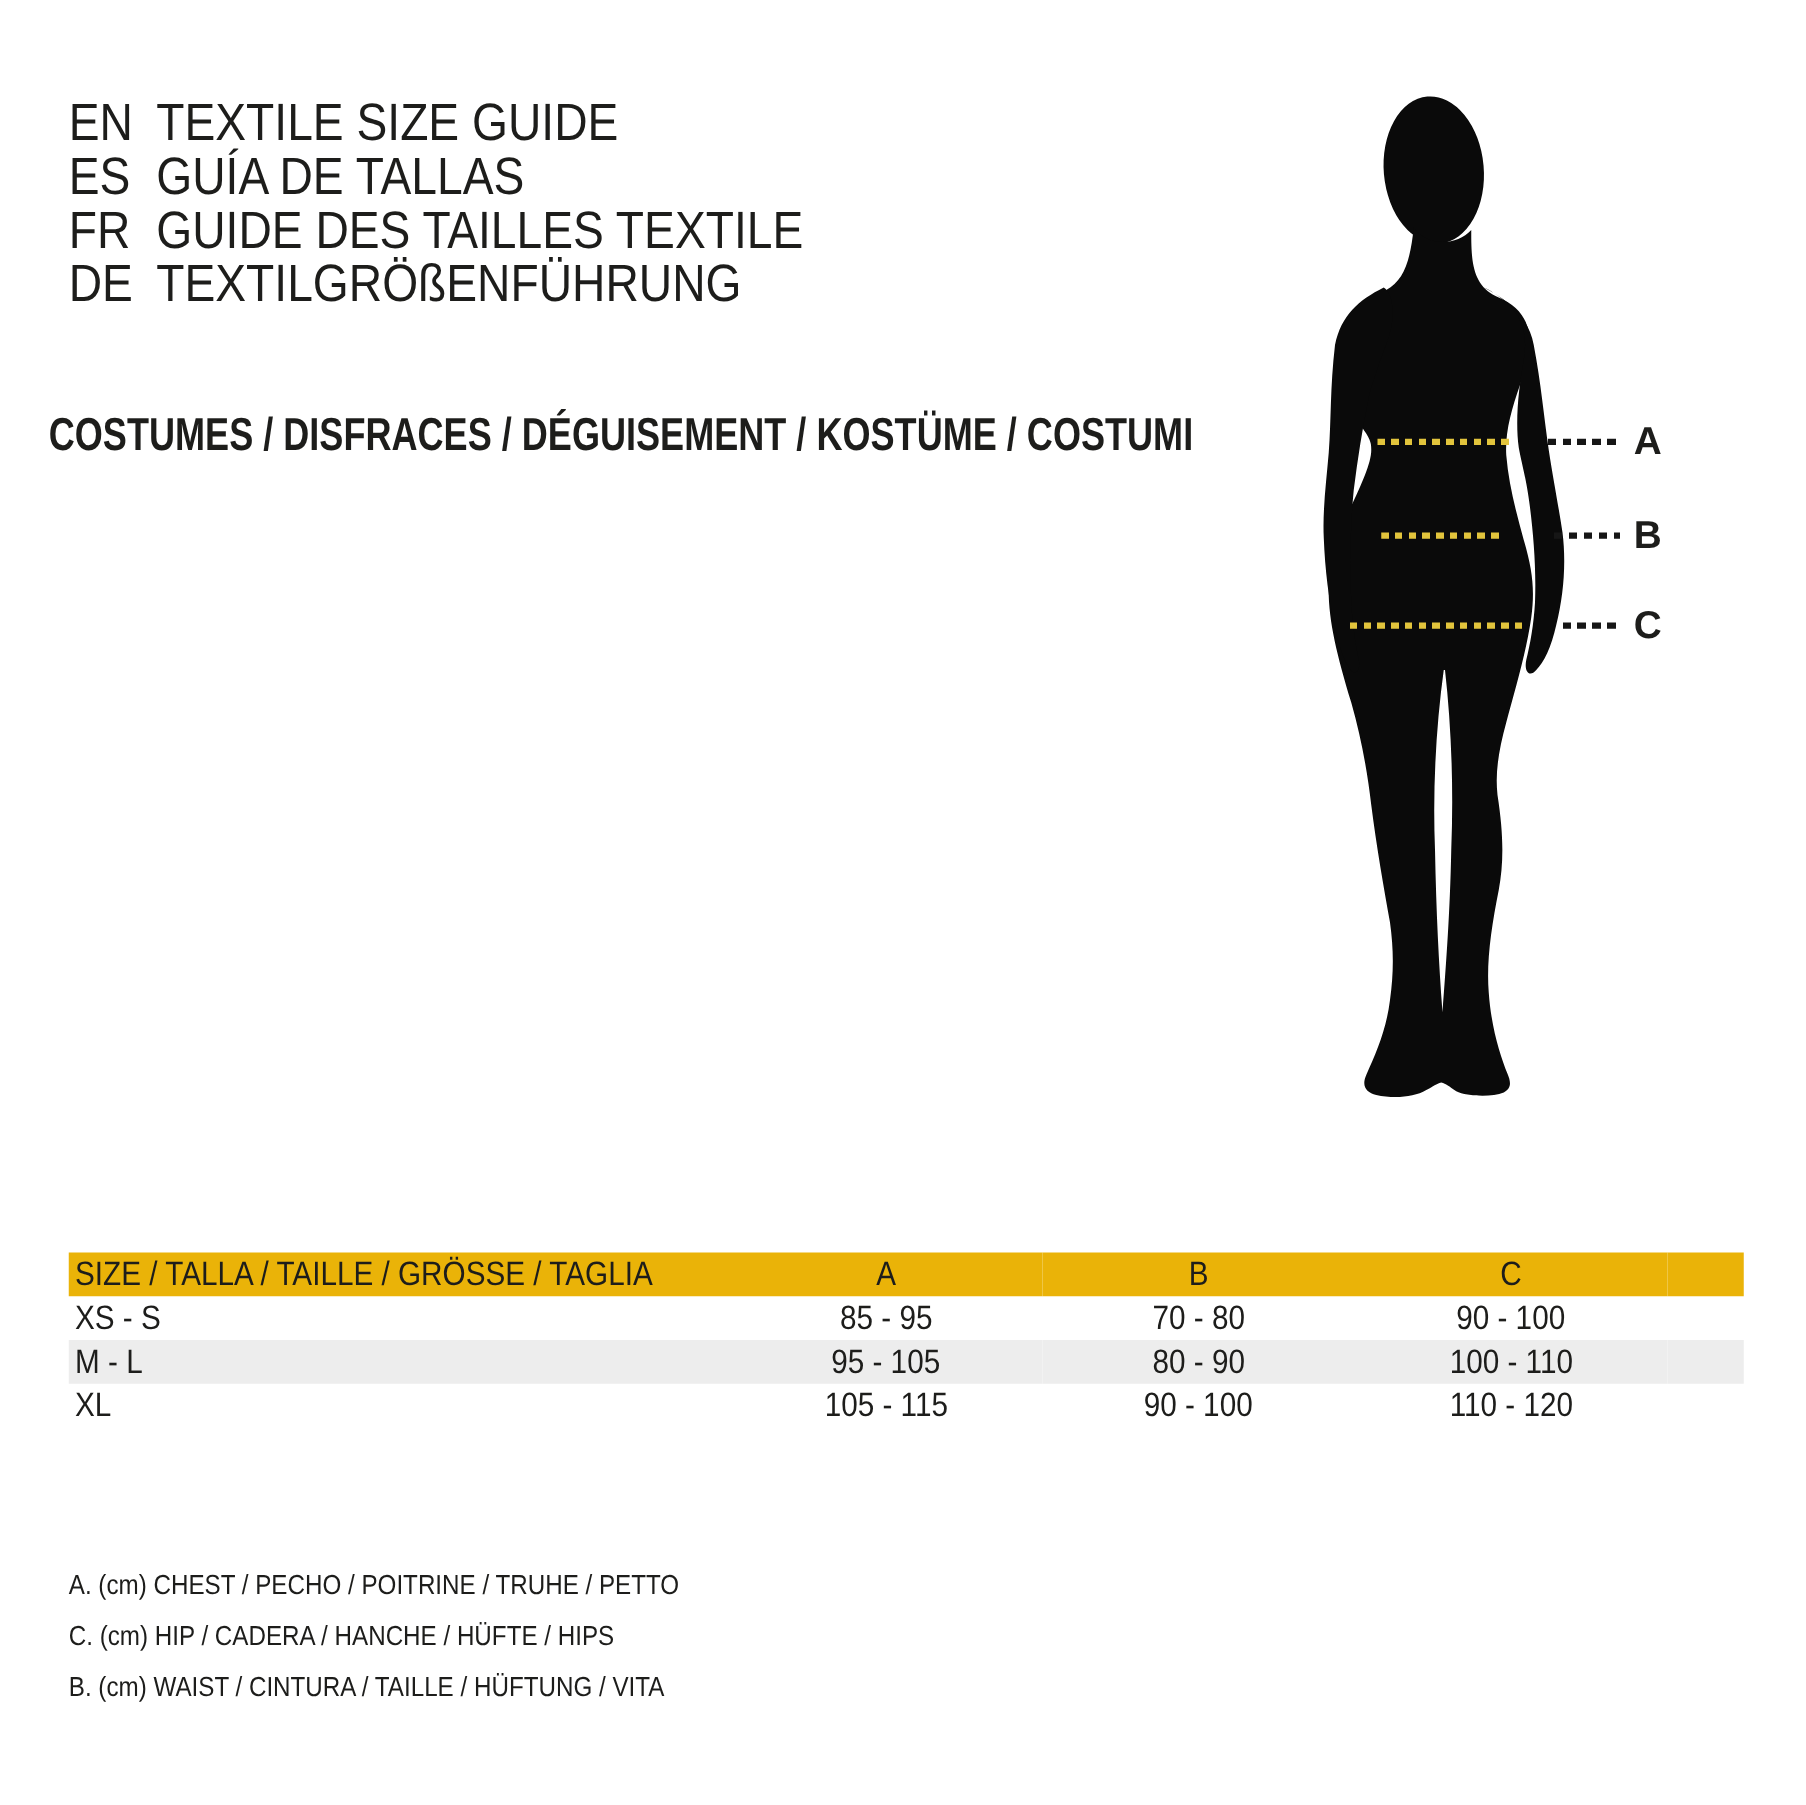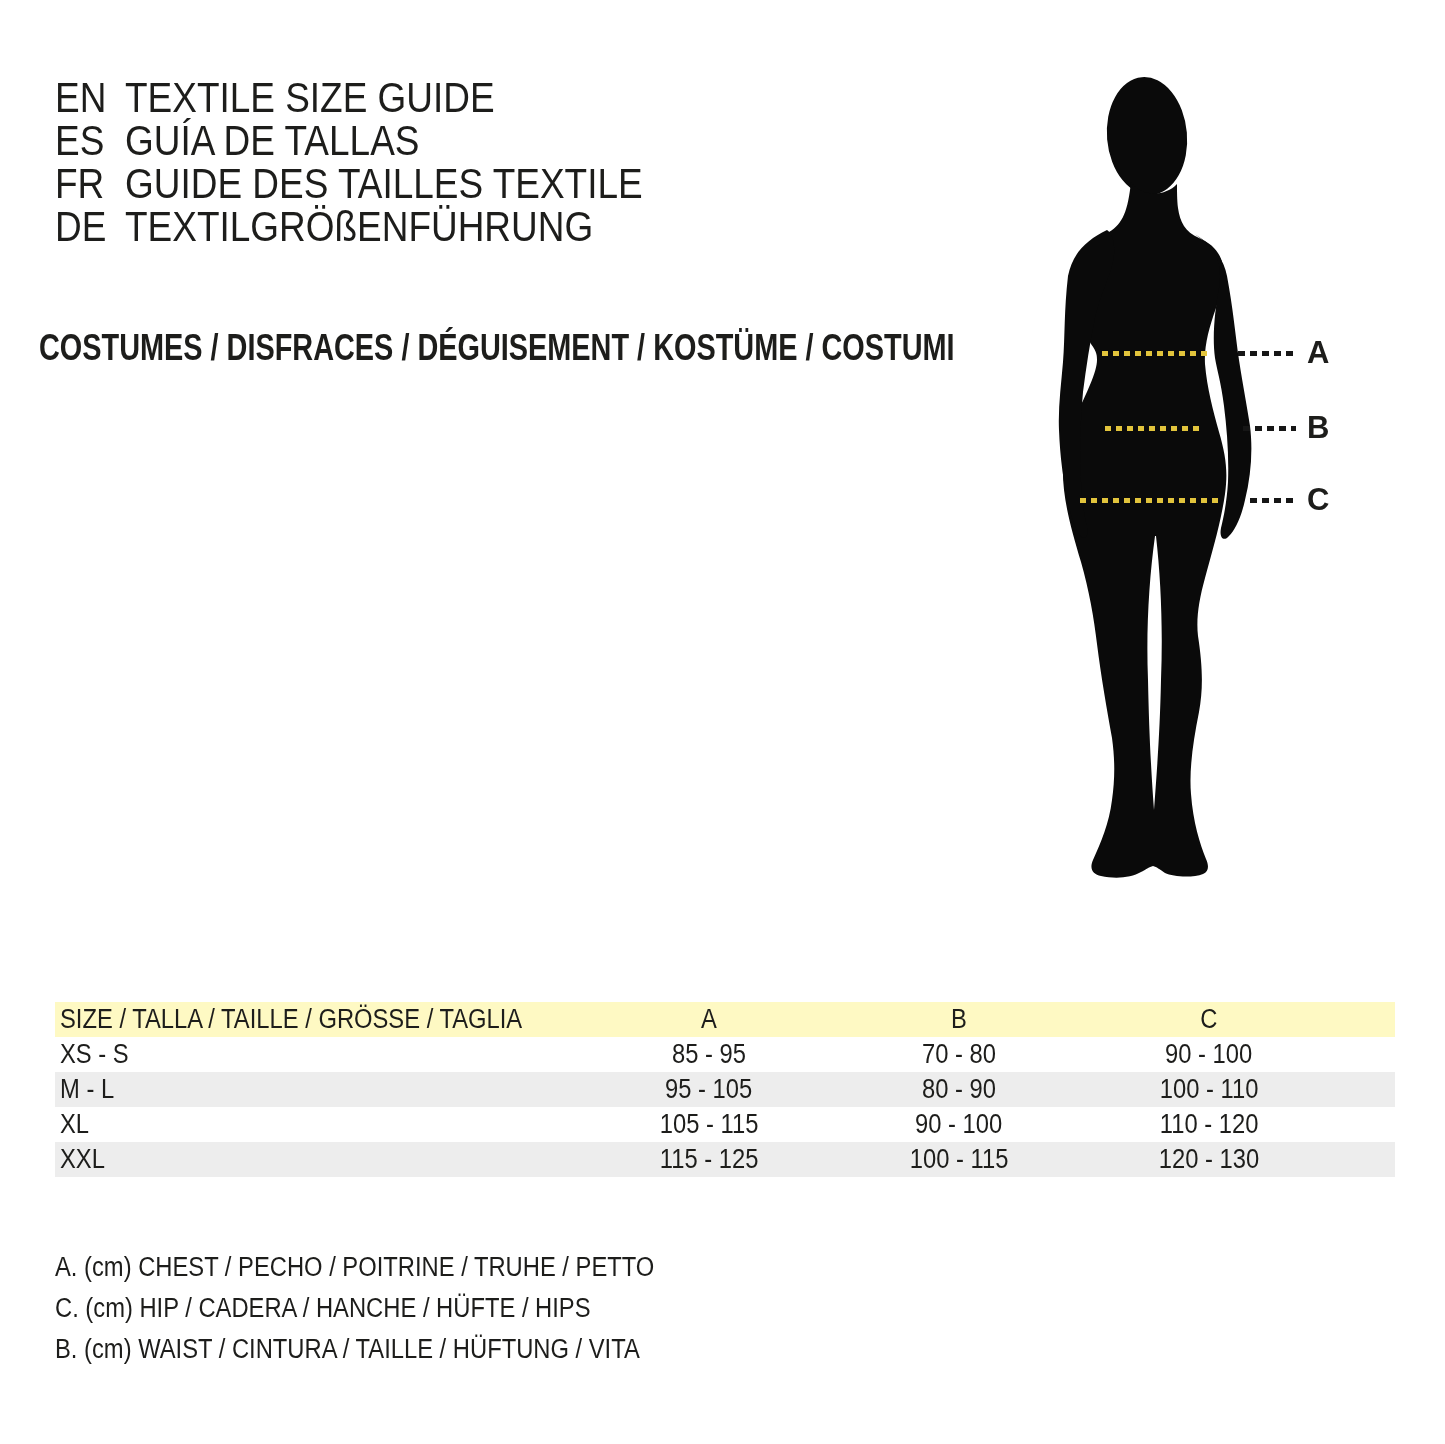--- a/index.html
+++ b/index.html
@@ -35,26 +35,26 @@
   .mlabel-b      { top:338px; }
   .mline-c-inner { left:80px;  top:428px; width:138px; }
   .mline-c-outer { left:250px; top:428px; width:46px; }
   .mlabel-c      { top:410px; }
 
   
   .section-title { position:absolute; left:55px; top:948px; height:34px; line-height:34px; font-size:29px; }
   .size-table { position:absolute; left:55px; top:1002px; width:1340px; border-collapse:collapse; table-layout:fixed; font-size:27px; }
   .size-table th, .size-table td { font-weight:normal; height:35px; padding:0; vertical-align:middle; text-align:center; }
   .size-table th.col-size, .size-table td.col-size { text-align:left; padding-left:5px; }
-  .size-table thead tr { background:#fef9c3;border-radius:14px; }
+  .size-table thead tr { background:#eab308;border-radius:14px; }
   .size-table tbody tr:nth-child(even) { background:#ededed; }
 
   
   .legend { position:absolute; left:55px; top:1247px; }
-  .legend-row { height:41px; line-height:41px; font-size:27px; }
+  .legend-row { height:41px; line-height:41px; font-size:22px; }
 </style>
 </head>
 <body>
 
 <div class="page">
 
   <div class="lang-list">
     <div class="lang-row">
       <span class="cond lang-code">EN</span><span class="cond">TEXTILE SIZE GUIDE</span>
     </div>
@@ -195,27 +195,20 @@
         <td><span class="cond-c">100 - 110</span></td>
         <td></td>
       </tr>
       <tr>
         <td class="col-size"><span class="cond">XL</span></td>
         <td><span class="cond-c">105 - 115</span></td>
         <td><span class="cond-c">90 - 100</span></td>
         <td><span class="cond-c">110 - 120</span></td>
         <td></td>
       </tr>
-      <tr>
-        <td class="col-size"><span class="cond">XXL</span></td>
-        <td><span class="cond-c">115 - 125</span></td>
-        <td><span class="cond-c">100 - 115</span></td>
-        <td><span class="cond-c">120 - 130</span></td>
-        <td></td>
-      </tr>
     </tbody>
   </table>
 
   <div class="legend">
     <div class="legend-row"><span class="cond">A. (cm) CHEST / PECHO / POITRINE / TRUHE / PETTO</span></div>
     <div class="legend-row"><span class="cond">C. (cm) HIP / CADERA / HANCHE / HÜFTE / HIPS</span></div>
     <div class="legend-row"><span class="cond">B. (cm) WAIST / CINTURA / TAILLE / HÜFTUNG / VITA</span></div>
   </div>
 
 </div>

